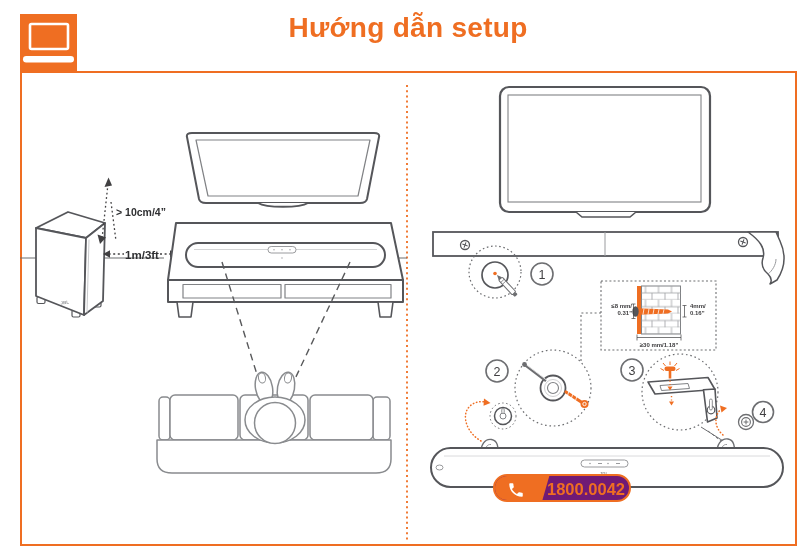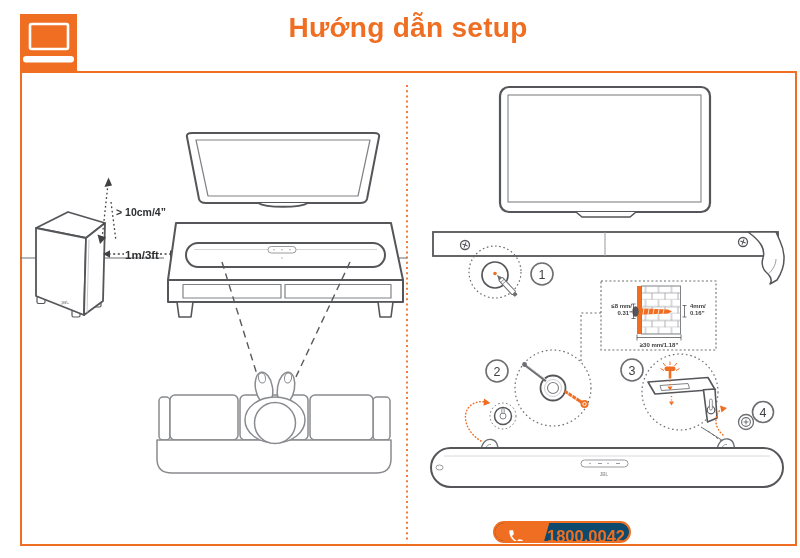--- a/index.html
+++ b/index.html
@@ -7,22 +7,22 @@
   .canvas { position:relative; width:800px; height:558px; background:#fff; overflow:hidden;
             font-family:"Liberation Sans", sans-serif;margin-left:8px; }
   .frame { position:absolute; left:12px; top:71px; width:777px; height:475px;
            border:2px solid var(--accent); box-sizing:border-box; }
   .badge { position:absolute; left:12px; top:14px; width:57px; height:57px;
            background:var(--accent); z-index:3; }
   .title { position:absolute; left:0; top:12px; width:800px; text-align:center;
            font-size:28px; font-weight:600; color:var(--accent); letter-spacing:.3px; }
   .diagram { position:absolute; left:12px; top:71px; z-index:1; }
   svg text { font-family:"Liberation Sans", sans-serif; }
-  .pill { position:absolute; top:521px; height:22px; border:2px solid var(--accent);
-          border-radius:16px; background:#0c4a6e; overflow:hidden; box-sizing:border-box; z-index:4; }
+  .pill { position:absolute; top:474px; height:28px; border:2px solid var(--accent);
+          border-radius:16px; background:#701a75; overflow:hidden; box-sizing:border-box; z-index:4; }
   .pill-orange { position:absolute; left:-12px; top:-2px; height:34px; width:62px;
                  background:var(--accent); transform:skewX(-16deg); }
   .pill-icon { position:absolute; left:12px; top:4.5px; width:18px; height:18px; z-index:2; }
   .pill-text { position:absolute; left:52px; right:6px; top:0; height:26px; line-height:26px;
                text-align:center; color:var(--accent); font-weight:700; font-size:16.5px; z-index:2; }
   .acc-s { stroke:var(--accent); }
   .acc-f { fill:var(--accent); }
 </style>
 </head>
 <body>

